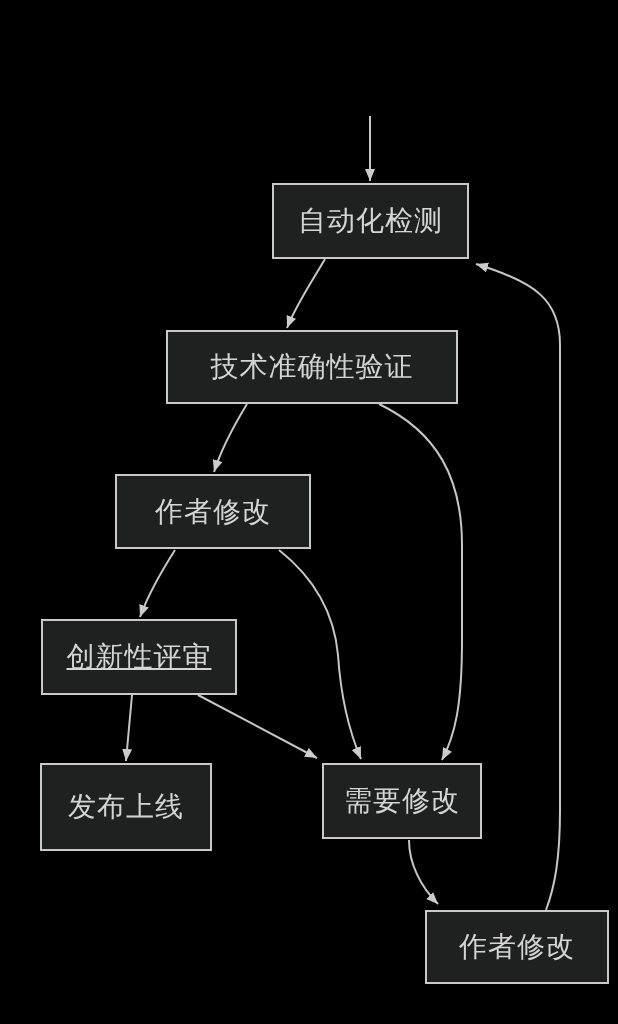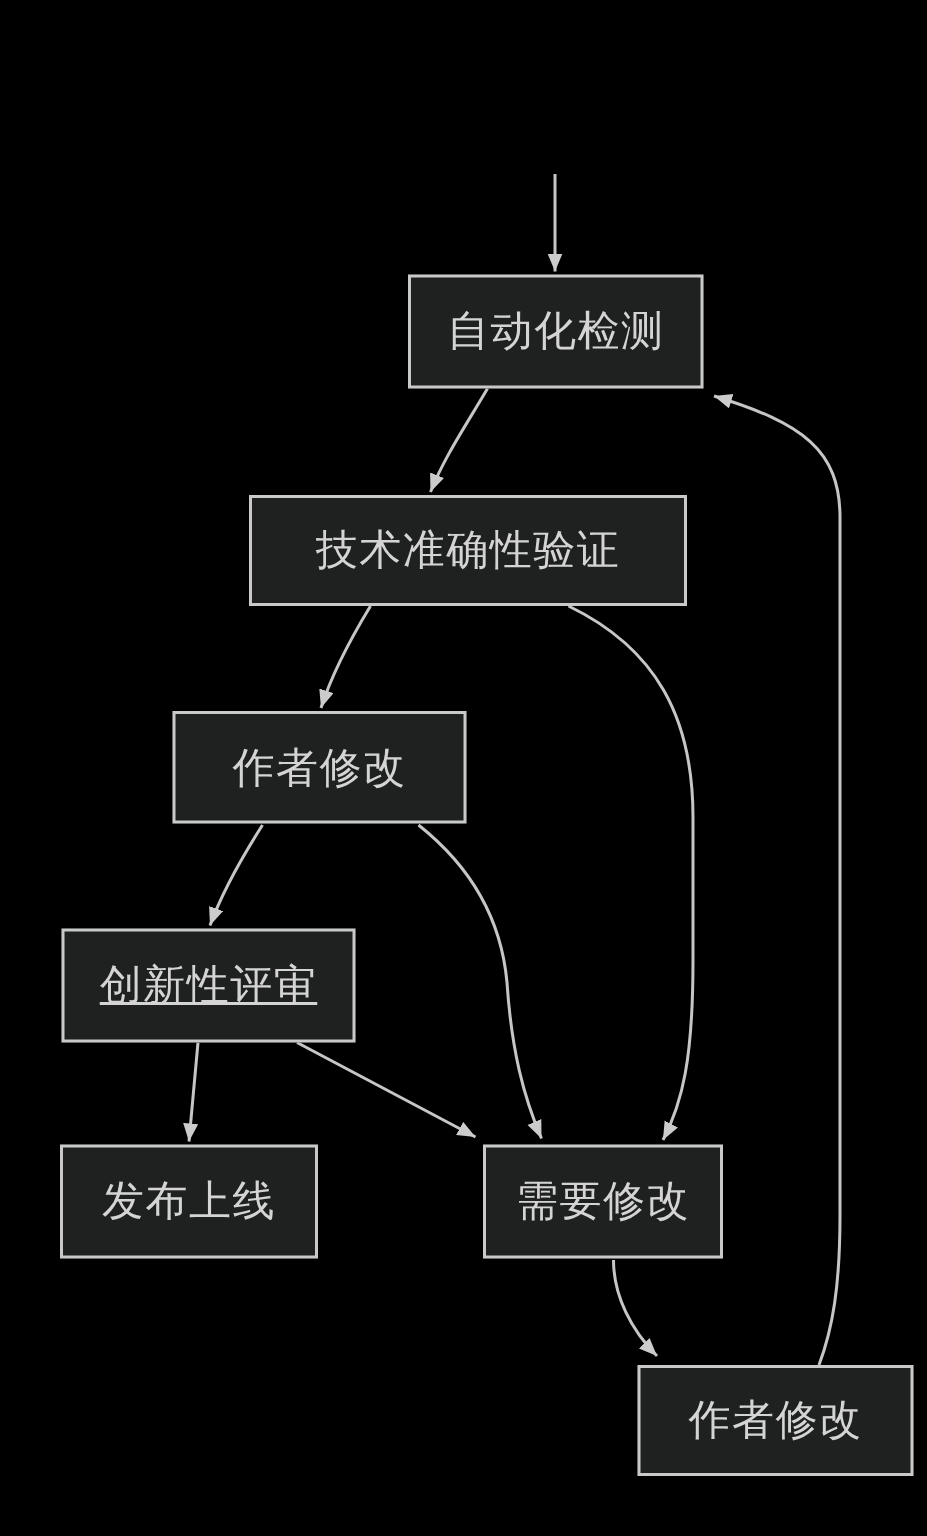--- a/index.html
+++ b/index.html
@@ -68,19 +68,19 @@
 
 
   <div class="node" style="left:272px; top:183px; width:197px; height:76px;">自动化检测</div>
 
   <div class="node" style="left:166px; top:330px; width:292px; height:74px;">技术准确性验证</div>
 
   <div class="node" style="left:115px; top:474px; width:196px; height:75px;">作者修改</div>
 
   <div class="node" style="left:41px;  top:619px; width:196px; height:76px;text-decoration:underline;">创新性评审</div>
 
-  <div class="node" style="left:40px;  top:763px; width:172px; height:76px;">发布上线</div>
+  <div class="node" style="left:40px;  top:763px; width:172px; height:88px;">发布上线</div>
 
   <div class="node" style="left:322px; top:763px; width:160px; height:76px;">需要修改</div>
 
   <div class="node" style="left:405px; top:910px; width:184px; height:74px;margin-left:20px;">作者修改</div>
 
 </div>
 
 </body></html>

